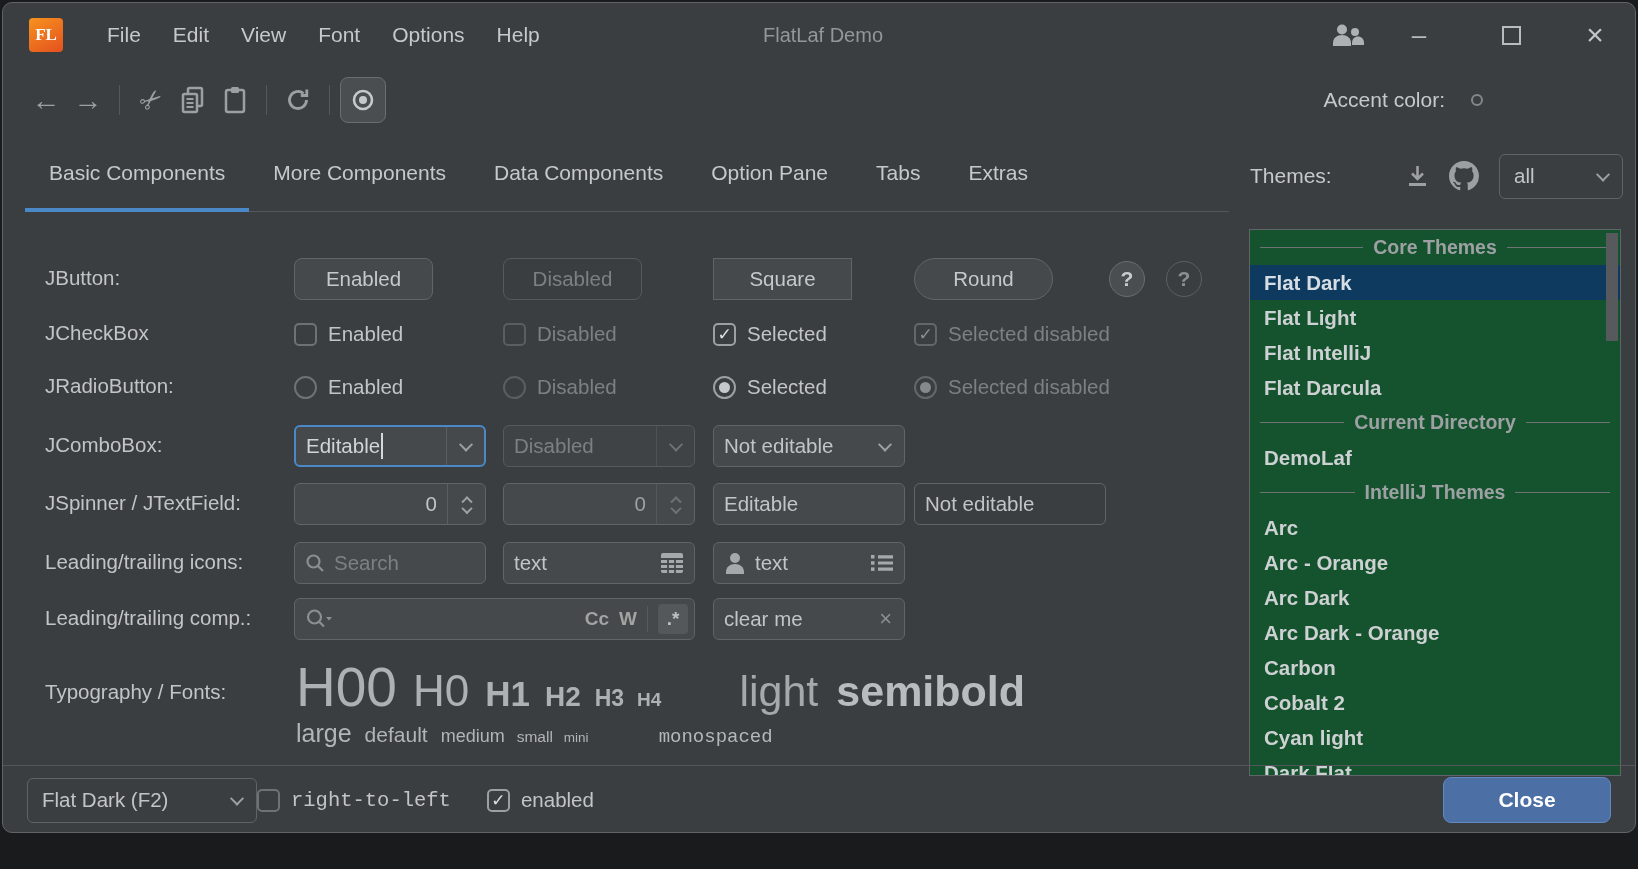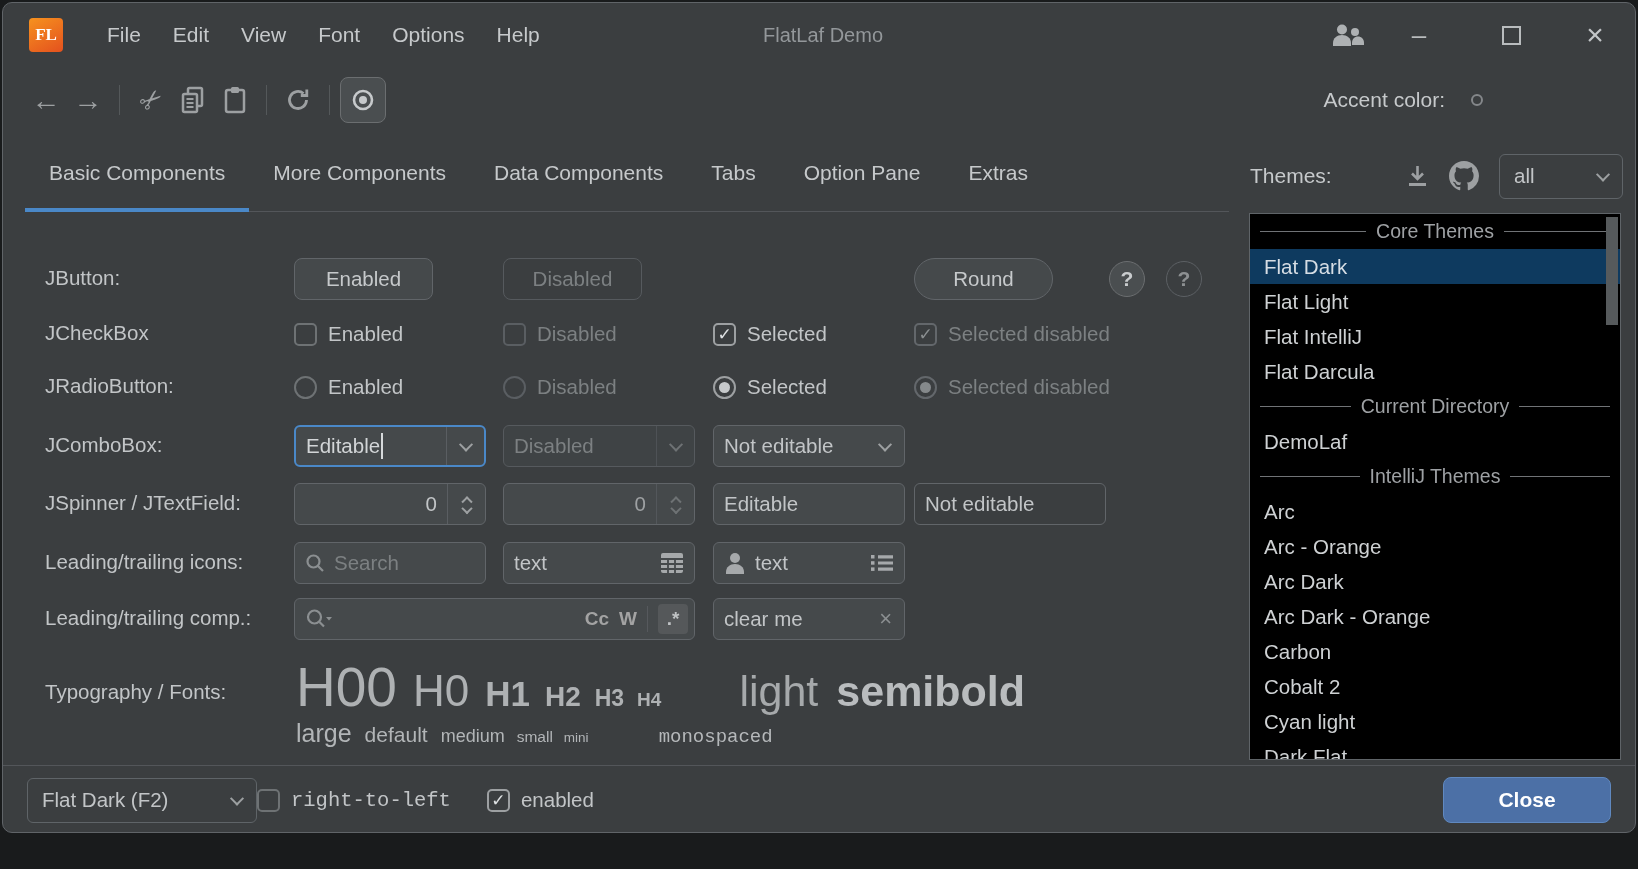--- a/index.html
+++ b/index.html
@@ -51,22 +51,22 @@
   
   .themes-head { position:absolute; top:143px; left:1247px; width:373px; height:60px;
                  display:flex; align-items:center; }
   .themes-label { font-size:21px; color:#c6c9cb; }
   .head-ico { margin-left:auto; display:flex; align-items:center; }
   .all-combo { width:124px; height:45px; border:1px solid #5f6468; border-radius:6px;
                display:flex; align-items:center; padding:0 14px; margin-left:20px; font-size:20.5px; }
   .chev { width:10px; height:10px; border-right:2px solid #9da0a2; border-bottom:2px solid #9da0a2;
           transform:rotate(45deg) translate(-1px,-1px); }
   .chev.dim { border-color:#6e7274; }
-  .themelist { position:absolute; top:210px; left:1246px; width:372px; height:547px;
-               background:#000000; border:1px solid #5f6468; overflow:hidden; }
+  .themelist { position:absolute; top:226px; left:1246px; width:372px; height:547px;
+               background:#14532d; border:1px solid #5f6468; overflow:hidden;font-weight:bold; }
   .tl-item { height:35px; display:flex; align-items:center; padding-left:14px; font-size:20.5px; color:#ced1d3; }
   .tl-item.selected { background:#0e3a5f; color:#d6dde4; }
   .tl-sep { height:35px; display:flex; align-items:center; padding:0 10px; color:#9ea1a4; font-size:19.5px; }
   .tl-sep .line { flex:1; height:1px; background:#707376; }
   .tl-sep .sep-text { padding:0 10px; }
   .scroll-thumb { position:absolute; top:3px; right:2px; width:12px; height:108px; background:#565a5c; }
 
   
   .pos { position:absolute; }
   .row-label { position:absolute; left:42px; font-size:20.5px; color:#c2c5c7; }
@@ -248,22 +248,22 @@
       <span class="swatch-wrap"><span class="swatch" style="background: rgb(251, 148, 7);"></span></span>
       <span class="swatch-wrap"><span class="swatch" style="background: rgb(255, 205, 0);"></span></span>
       <span class="swatch-wrap"><span class="swatch" style="background: rgb(62, 203, 78);"></span></span>
     </div>
   </div>
 
   <div class="tabbar">
     <div class="tab selected">Basic Components</div>
     <div class="tab">More Components</div>
     <div class="tab">Data Components</div>
+    <div class="tab">Option Pane</div>
     <div class="tab">Tabs</div>
-    <div class="tab">Option Pane</div>
     <div class="tab">Extras</div>
   </div>
 
   <div class="themes-head">
     <span class="themes-label">Themes:</span>
     <span class="head-ico">
       <span class="ico">
         <svg width="27" height="27" viewBox="0 0 27 27">
           <path d="M13.5 3 v12 M8 10.5 l5.5 5.5 5.5-5.5" fill="none" stroke="#9da0a2" stroke-width="2.6"></path>
           <path d="M5 21.5 h17" stroke="#9da0a2" stroke-width="3"></path>
@@ -319,20 +319,21 @@
   <div class="row-label" style="top:318px;">JCheckBox</div>
   <div class="row-label" style="top:371px;">JRadioButton:</div>
   <div class="row-label" style="top:430px;">JComboBox:</div>
   <div class="row-label" style="top:488px;">JSpinner / JTextField:</div>
   <div class="row-label" style="top:547px;">Leading/trailing icons:</div>
   <div class="row-label" style="top:603px;">Leading/trailing comp.:</div>
   <div class="row-label" style="top:677px;">Typography / Fonts:</div>
 
   <div class="pos btn" style="left:291px;top:255px;width:139px;">Enabled</div>
   <div class="pos btn disabled" style="left:500px;top:255px;width:139px;">Disabled</div>
+  <div class="pos btn square" style="left:710px;top:255px;width:139px;">Square</div>
   <div class="pos btn round" style="left:911px;top:255px;width:139px;">Round</div>
   <div class="pos help-btn" style="left:1106px;top:258px;">?</div>
   <div class="pos help-btn dim" style="left:1163px;top:258px;">?</div>
 
   <div class="pos check-group" style="left:291px;top:313px;">
     <span class="cb"></span>
     <span class="ctl-label">Enabled</span>
   </div>
   <div class="pos check-group" style="left:500px;top:313px;">
     <span class="cb dim"></span>

